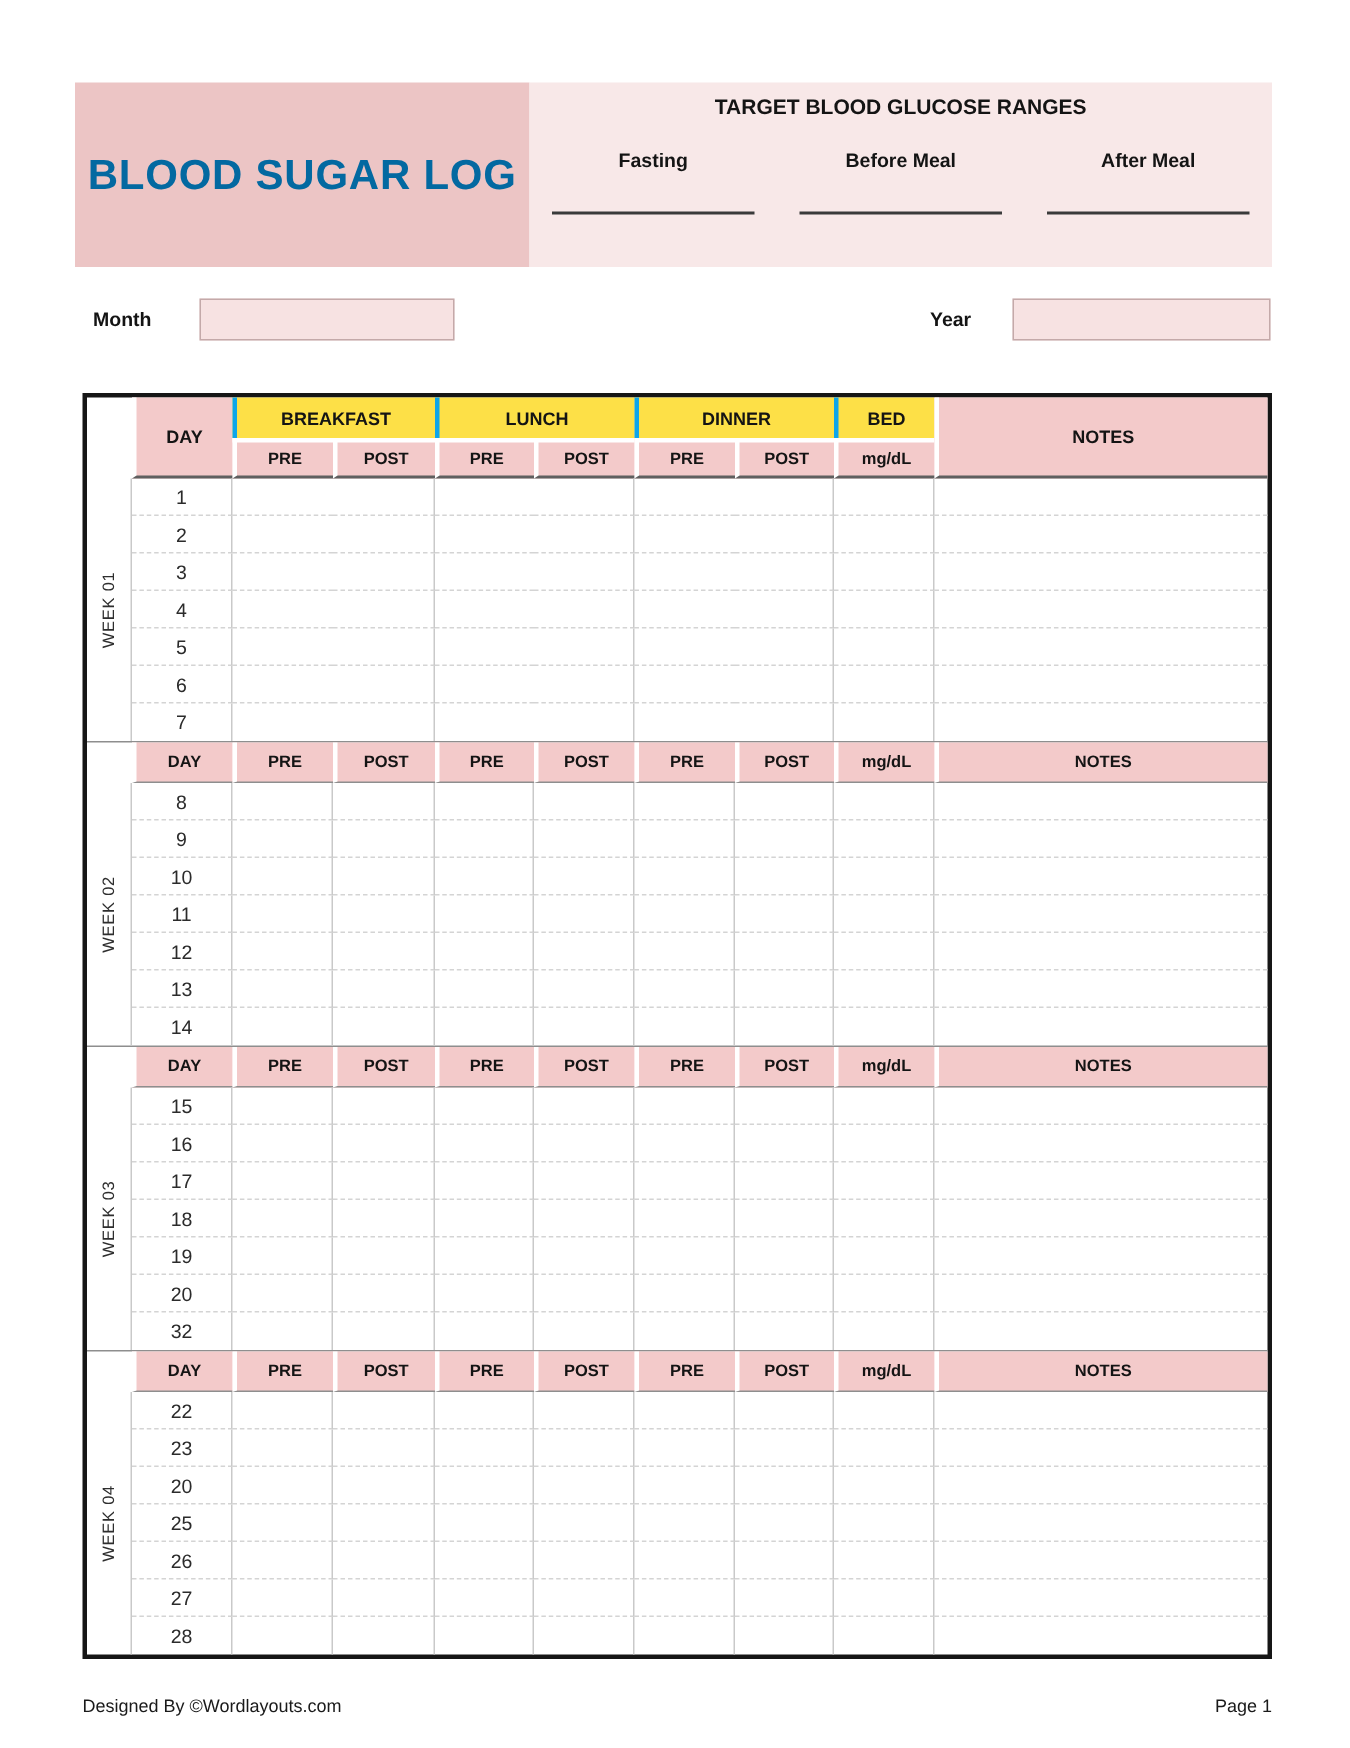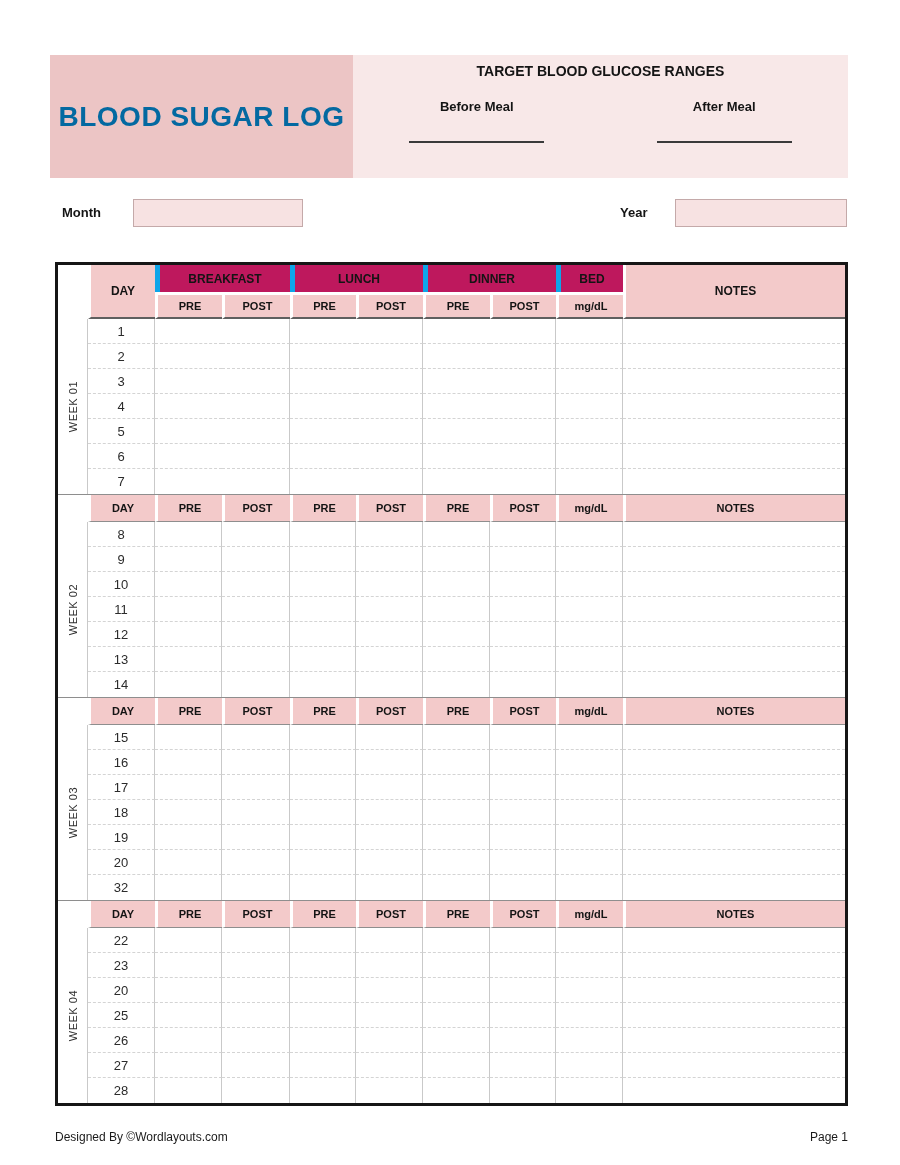--- a/index.html
+++ b/index.html
@@ -39,21 +39,21 @@
   .input-month{left:133px;width:170px;}
   .input-year{left:675px;width:172px;}
   
   .log-table{position:absolute;left:55px;top:262px;width:793px;border:3px solid var(--table-border);background:#fff;}
   .grid{display:grid;grid-template-columns:30px 67px 67px 68px 66px 67px 67px 66px 67px 1fr;}
   .main-header{grid-template-rows:27px 27px;}
   .week-header{grid-template-rows:27px;border-top:1px solid var(--subheader-rule);}
   .week-body{grid-template-rows:repeat(7,25px);}
   .cell{display:flex;align-items:center;justify-content:center;overflow:hidden;}
   .pink{background:var(--header-pink);border-left:3px solid #fff;}
-  .whead{background:#be185d;border-left:5px solid #0ea5e9;}
+  .whead{background:#fde047;border-left:3px solid #0ea5e9;}
   .htxt{font-size:12px;font-weight:700;color:#141414;}
   .stxt{font-size:11px;font-weight:700;color:#141414;}
   .hb{border-bottom:2px solid var(--header-rule);}
   .shb{border-bottom:1px solid var(--subheader-rule);}
   .wtop{border-top:3px solid #fff;}
   .week-label-cell{grid-column:1;grid-row:1 / span 7;border-right:1px solid var(--grid-line);}
   .week-label{writing-mode:vertical-rl;transform:rotate(180deg);font-size:11px;letter-spacing:.5px;color:#2e2e2e;white-space:nowrap;}
   .day-num{font-size:13px;color:#2b2b2b;}
   .vline{border-right:1px solid var(--grid-line);}
   .dash{border-bottom:1px dashed var(--dash-line);}
@@ -66,20 +66,24 @@
 <div class="page">
 
   <div class="top-header">
     <div class="title-box">
       <h1>BLOOD SUGAR LOG</h1>
     </div>
     <div class="target-box">
       <div class="target-title">TARGET BLOOD GLUCOSE RANGES</div>
       <div class="target-fields" id="target-fields">
           <div class="target-field">
+            <div class="tf-label">Fasting</div>
+            <div class="tf-line"></div>
+          </div>
+          <div class="target-field">
             <div class="tf-label">Before Meal</div>
             <div class="tf-line"></div>
           </div>
           <div class="target-field">
             <div class="tf-label">After Meal</div>
             <div class="tf-line"></div>
           </div>
         </div>
     </div>
   </div>

